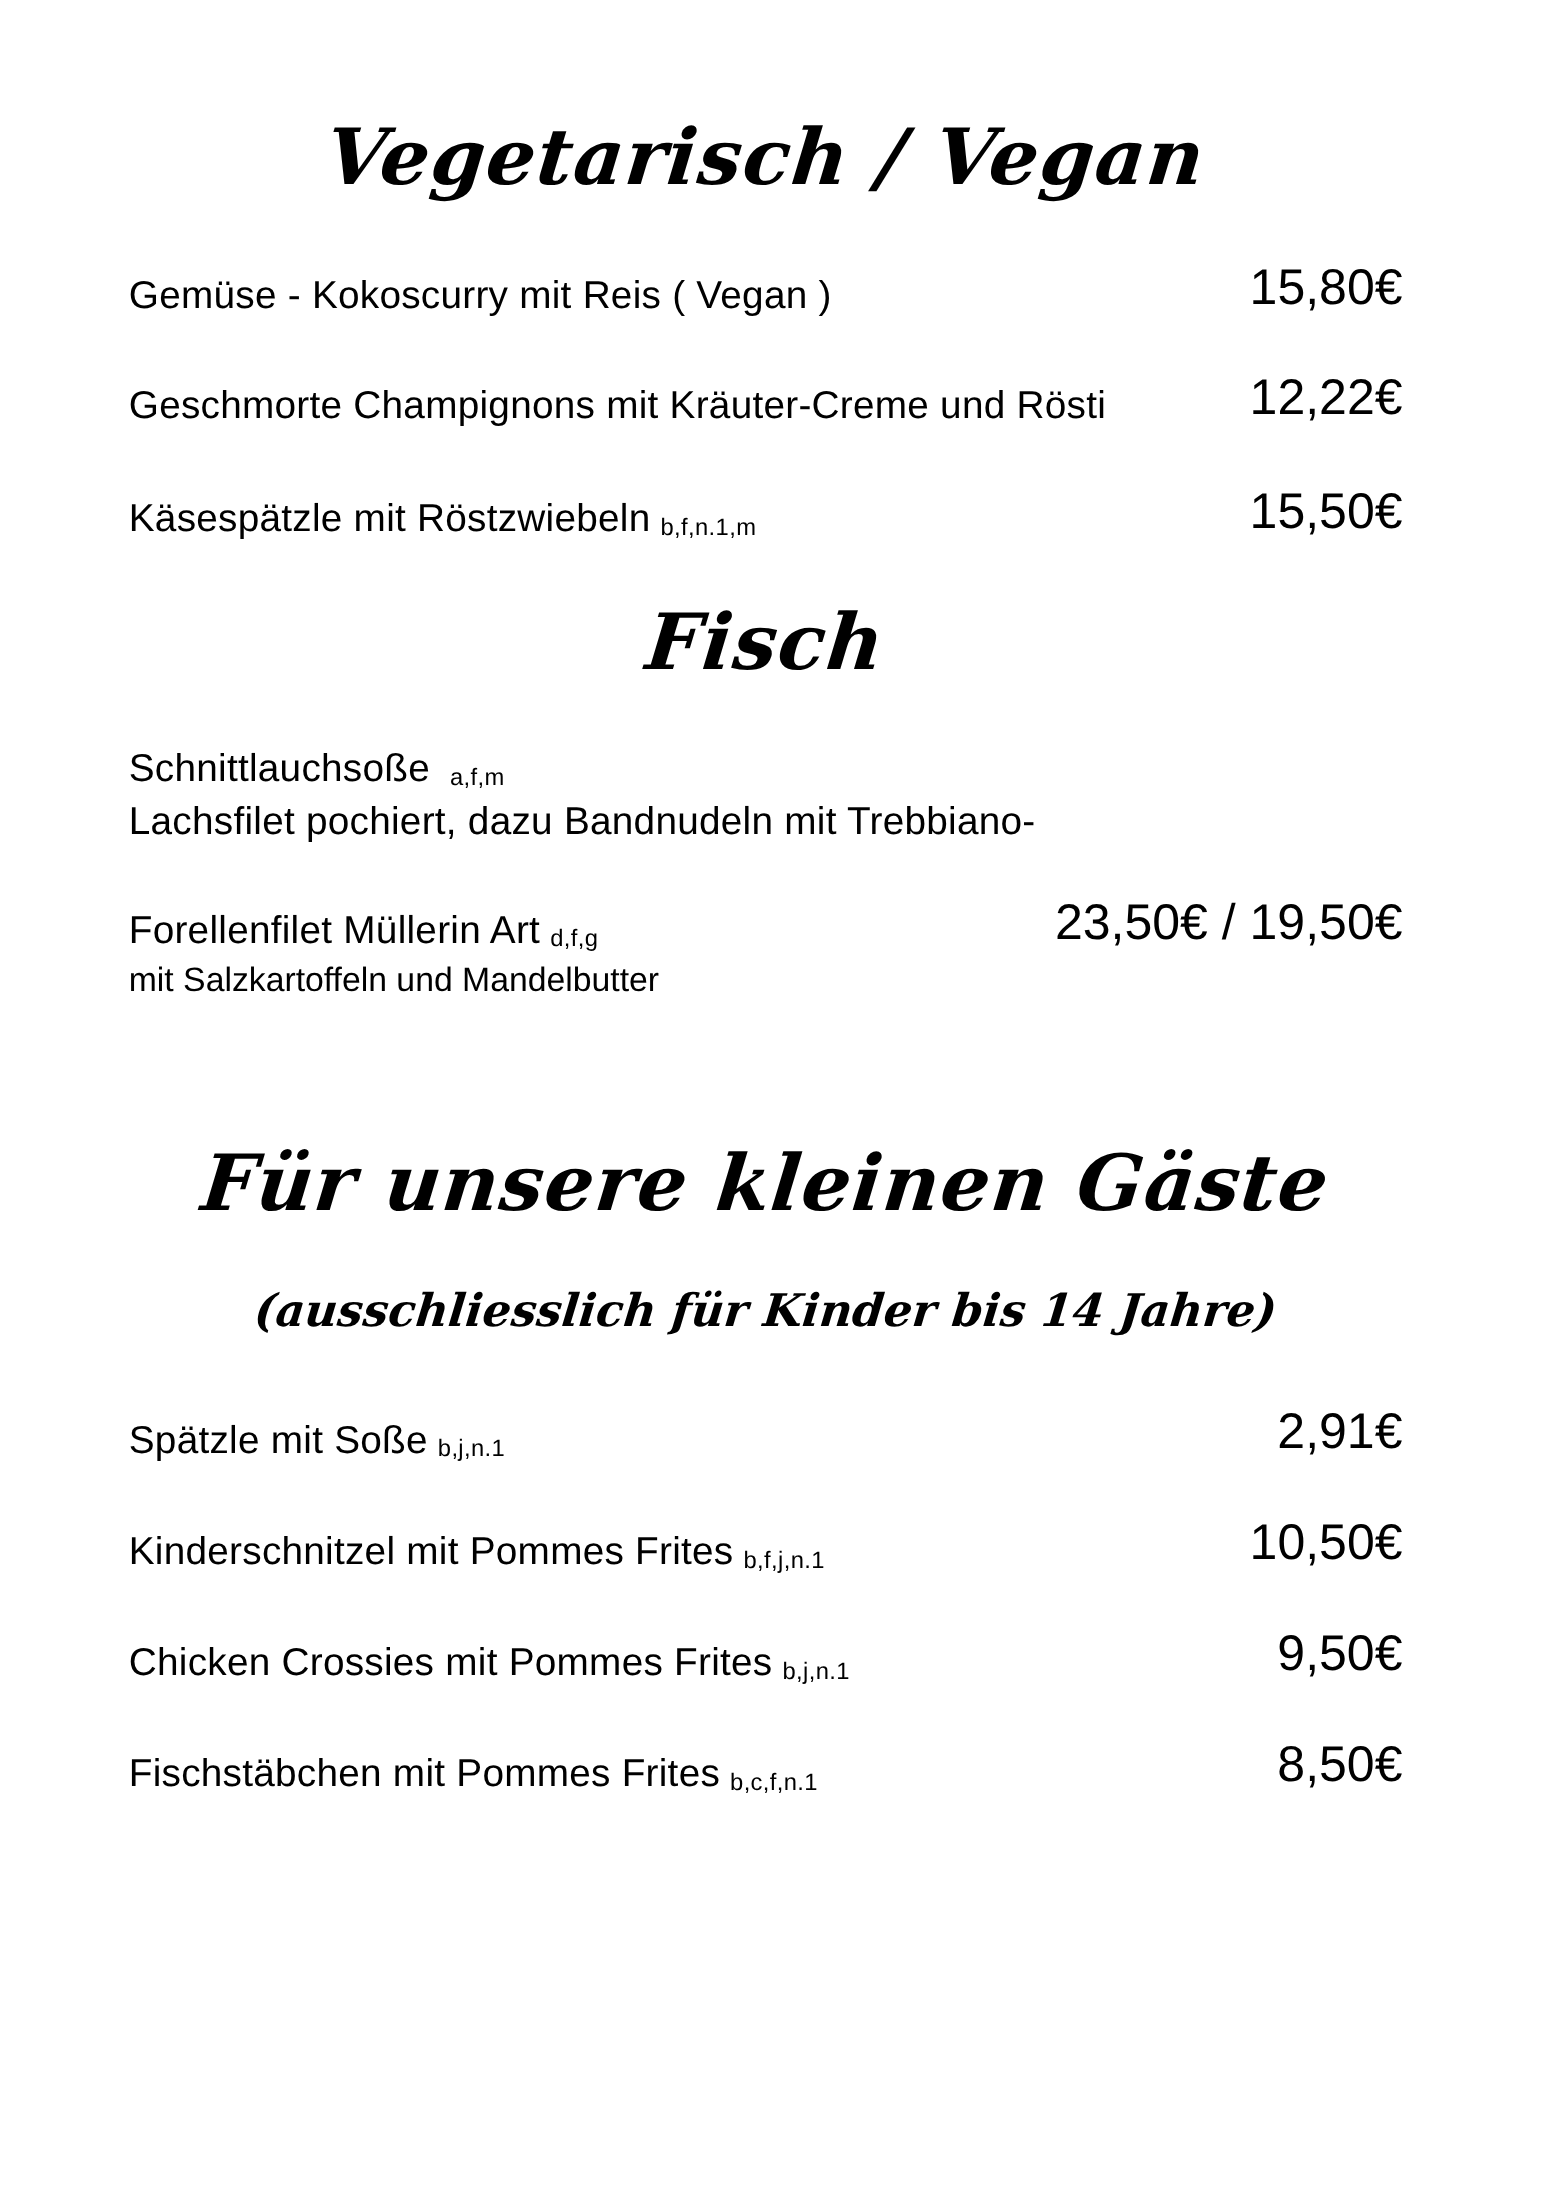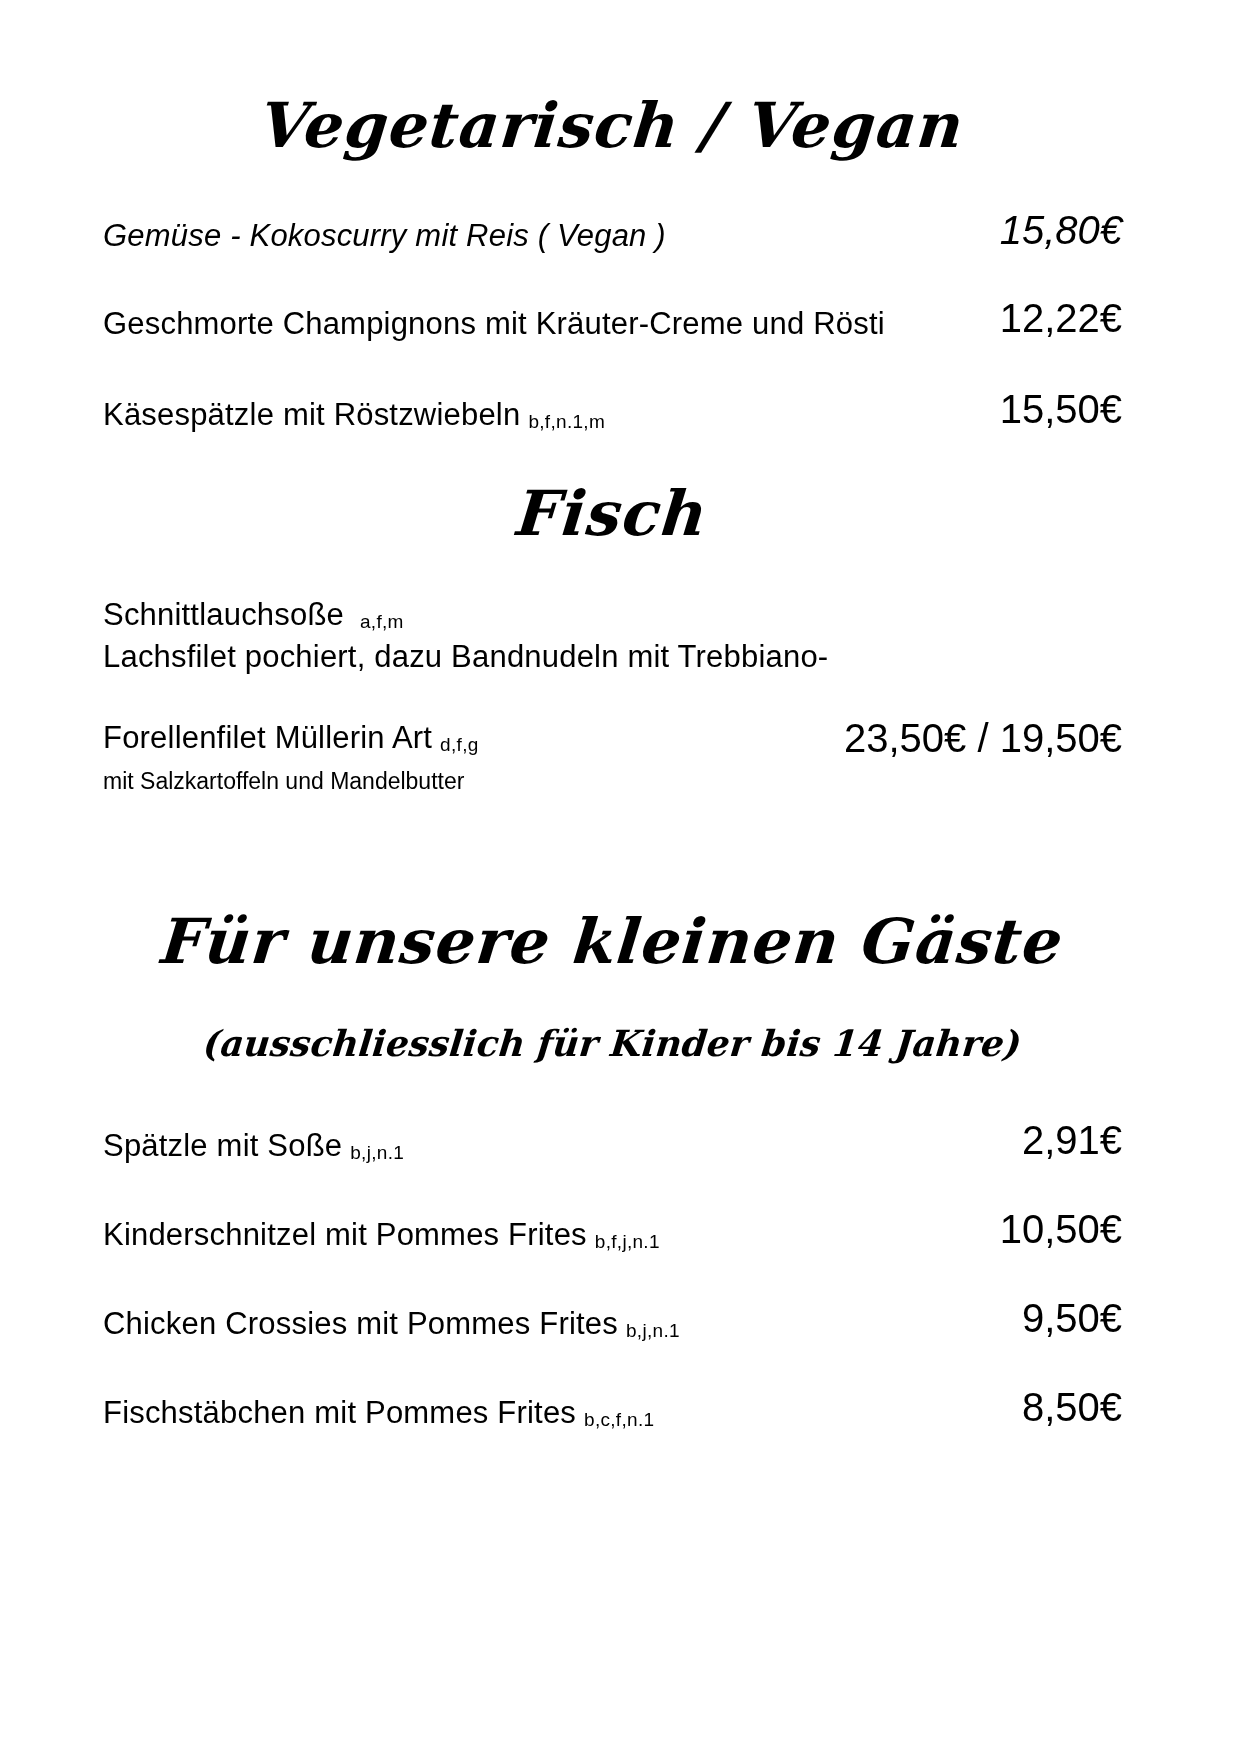--- a/index.html
+++ b/index.html
@@ -42,46 +42,46 @@
     transform: skewX(-6deg);
     margin: 0 0 46px 0;
     white-space: nowrap;
   }
   .item { margin: 0; }
   .row {
     display: flex;
     justify-content: space-between;
     align-items: flex-end;
   }
-  .row.top-align { align-items: center; }
+  .row.top-align { align-items: flex-end; }
   .name-block {
     font-size: 31px;
     line-height: 1.35;
     letter-spacing: 0.2px;
   }
   .price {
     font-size: 40px;
     line-height: 1.35;
     white-space: nowrap;
     padding-left: 20px;
   }
   .allerg {
     font-size: 19px;
     position: relative;
     top: 3px;
     margin-left: 8px;
     letter-spacing: 0.3px;
   }
   .allerg.wide-gap { margin-left: 16px; }
   .note {
-    font-size: 23px;
+    font-size: 27px;
     line-height: 1.3;
     margin-top: 2px;
   }
-  .mb-r1 { margin-bottom: 34px; font-style: italic; }
+  .mb-r1 { margin-bottom: 34px; }
   .mb-r2 { margin-bottom: 37px; }
   .mb-r3 { margin-bottom: 0; text-align: center; }
   .mb-f1 { margin-bottom: 33px; }
   .mb-f2 { margin-bottom: 0; }
   .mb-k  { margin-bottom: 35px; }
 </style>
 </head>
 <body>
 
 <div class="page">

